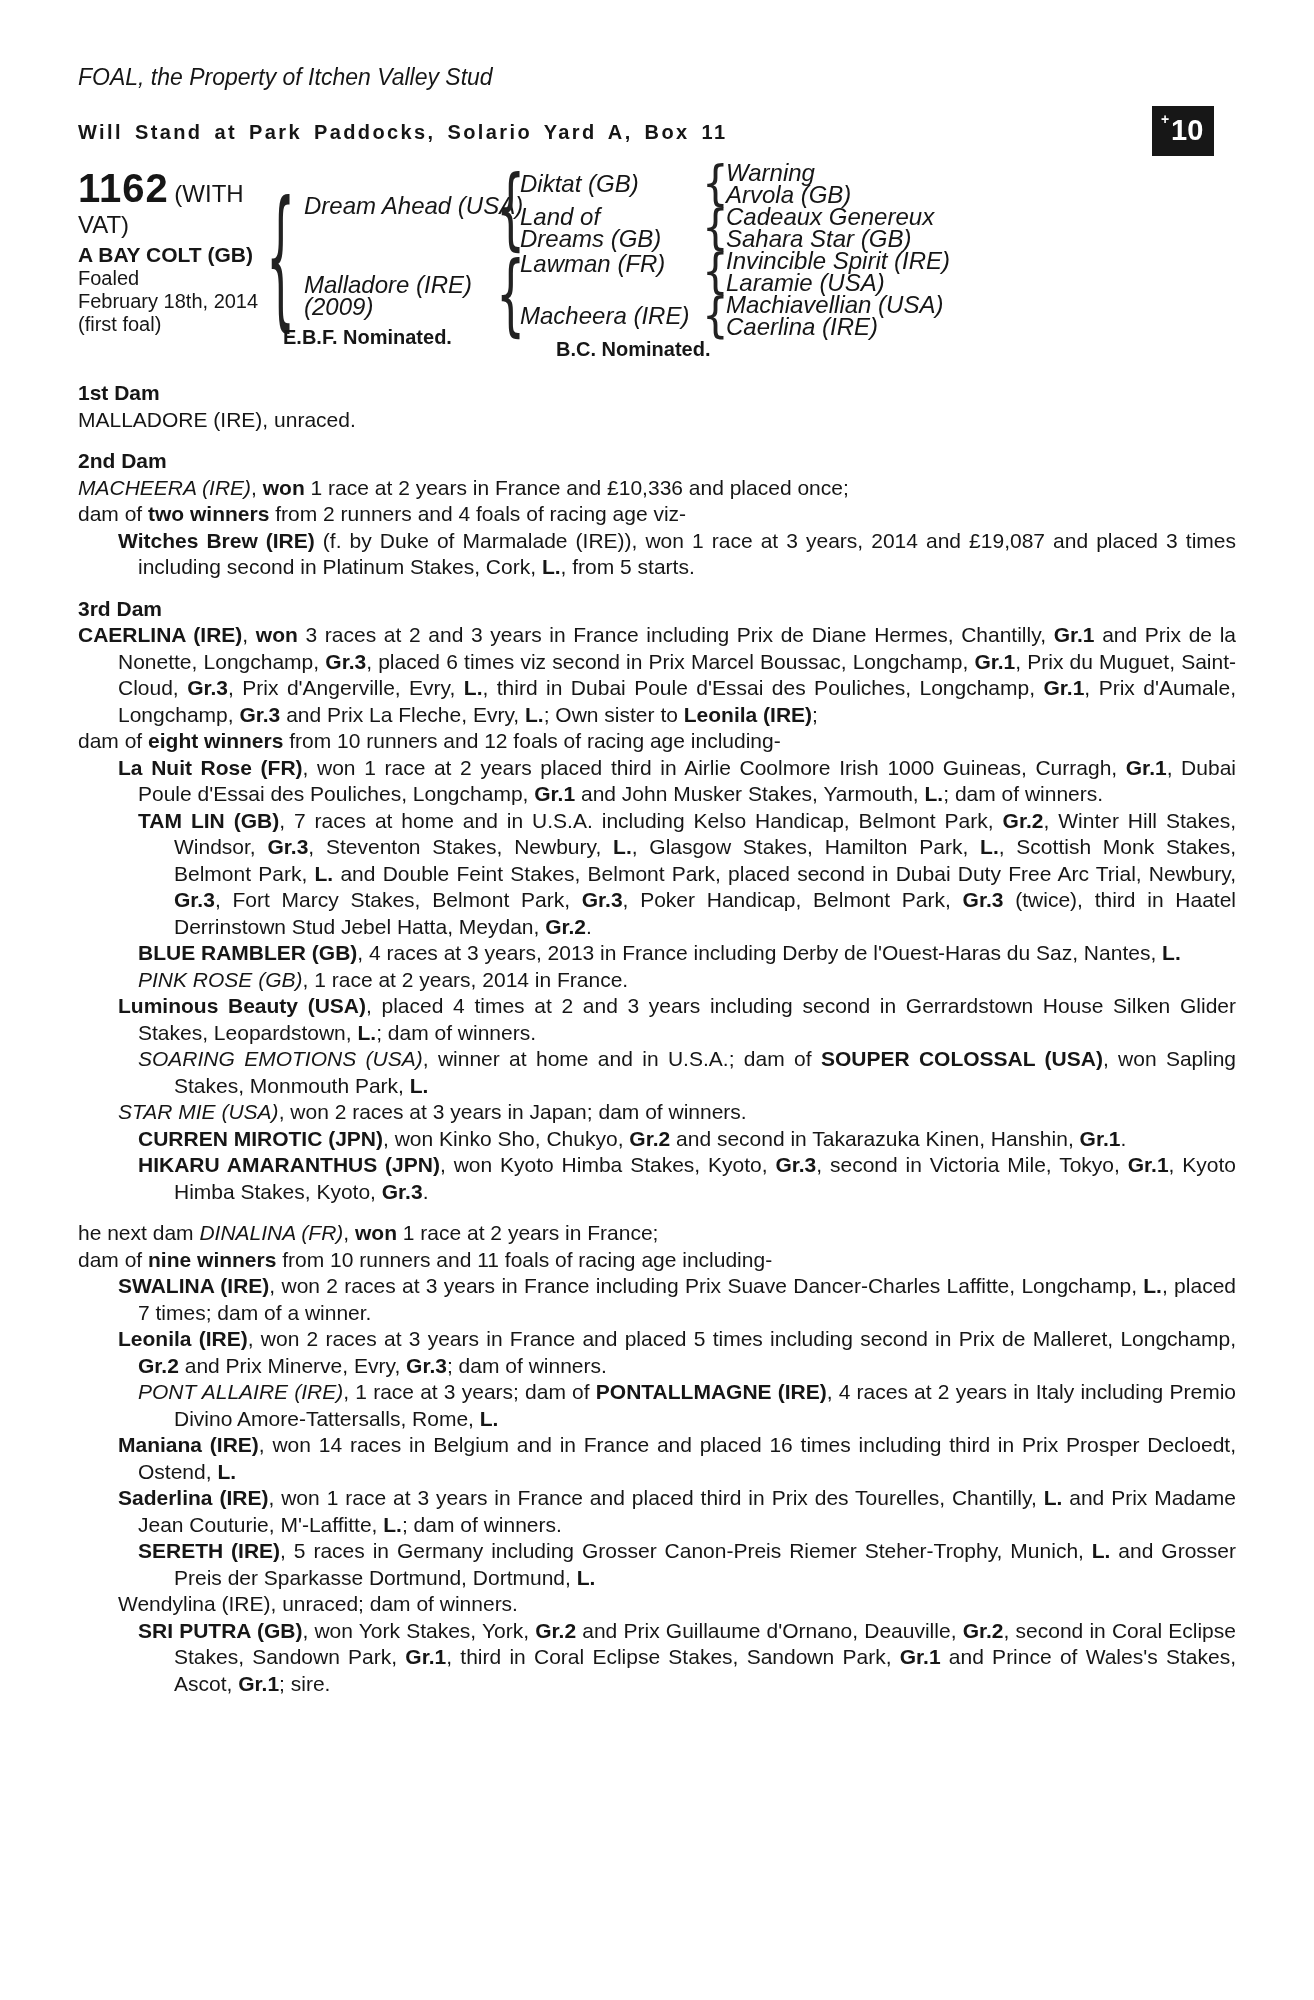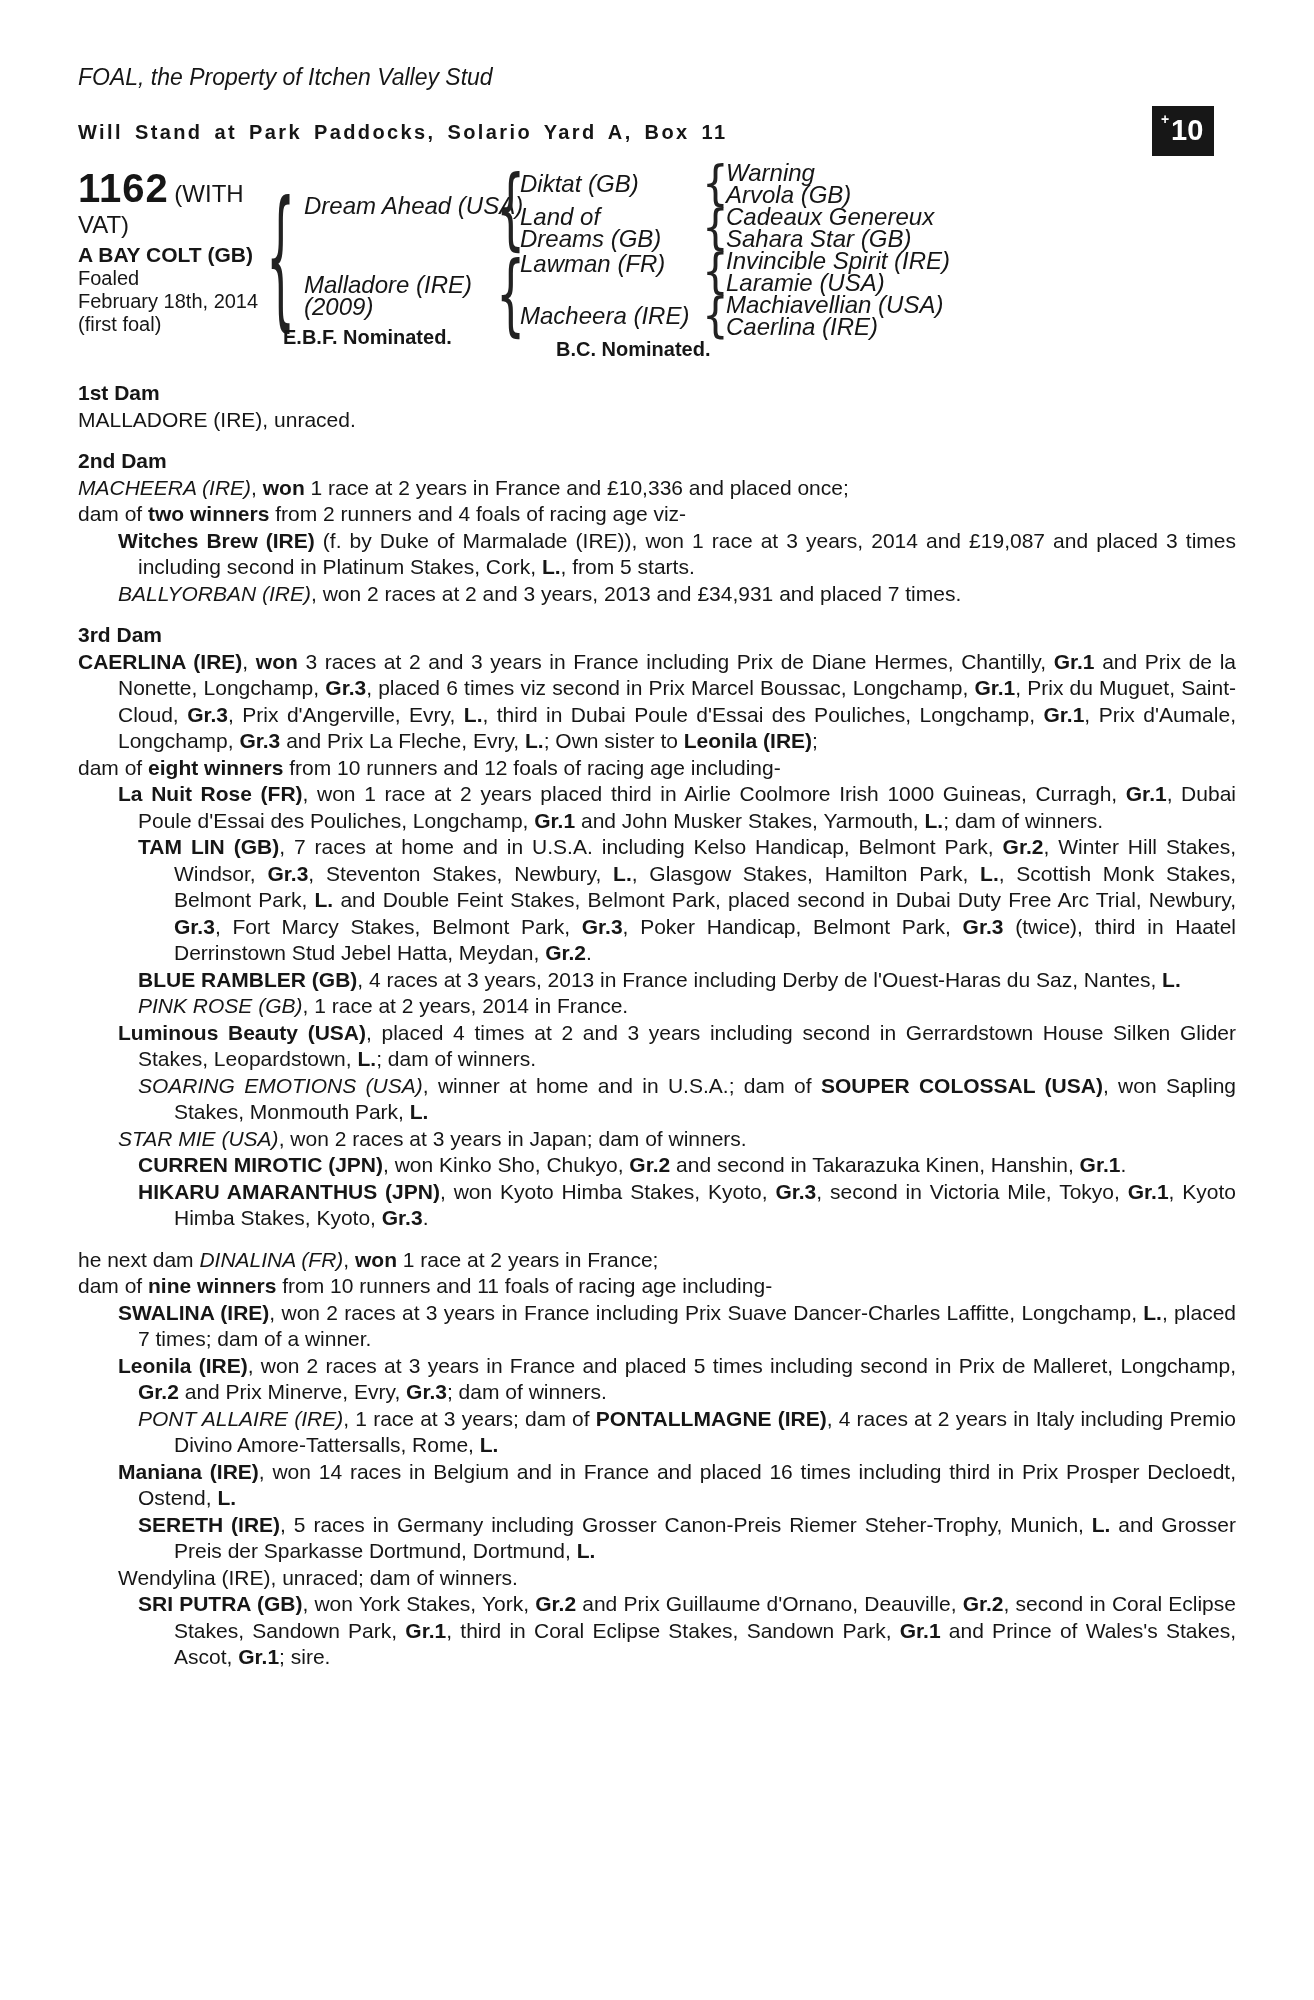--- a/index.html
+++ b/index.html
@@ -154,21 +154,20 @@
   <div class="body-text">
       <div class="section">
         <div class="sec-heading">1st Dam</div>
         <p class="para lvl0"><span>MALLADORE (IRE), unraced.</span></p>
       </div>
       <div class="section">
         <div class="sec-heading">2nd Dam</div>
         <p class="para lvl0"><span class="i">MACHEERA (IRE)</span><span>, </span><span class="b">won</span><span> 1 race at 2 years in France and £10,336 and placed once;</span></p>
         <p class="para lvl0"><span>dam of </span><span class="b">two winners</span><span> from 2 runners and 4 foals of racing age viz-</span></p>
         <p class="para lvl1"><span class="b">Witches Brew (IRE)</span><span> (f. by Duke of Marmalade (IRE)), won 1 race at 3 years, 2014 and £19,087 and placed 3 times including second in Platinum Stakes, Cork, </span><span class="b">L.</span><span>, from 5 starts.</span></p>
-        <p class="para lvl1"><span class="i">BALLYORBAN (IRE)</span><span>, won 2 races at 2 and 3 years, 2013 and £34,931 and placed 7 times.</span></p>
       </div>
       <div class="section">
         <div class="sec-heading">3rd Dam</div>
         <p class="para lvl0"><span class="b">CAERLINA (IRE)</span><span>, </span><span class="b">won</span><span> 3 races at 2 and 3 years in France including Prix de Diane Hermes, Chantilly, </span><span class="b">Gr.1</span><span> and Prix de la Nonette, Longchamp, </span><span class="b">Gr.3</span><span>, placed 6 times viz second in Prix Marcel Boussac, Longchamp, </span><span class="b">Gr.1</span><span>, Prix du Muguet, Saint-Cloud, </span><span class="b">Gr.3</span><span>, Prix d'Angerville, Evry, </span><span class="b">L.</span><span>, third in Dubai Poule d'Essai des Pouliches, Longchamp, </span><span class="b">Gr.1</span><span>, Prix d'Aumale, Longchamp, </span><span class="b">Gr.3</span><span> and Prix La Fleche, Evry, </span><span class="b">L.</span><span>; Own sister to </span><span class="b">Leonila (IRE)</span><span>;</span></p>
         <p class="para lvl0"><span>dam of </span><span class="b">eight winners</span><span> from 10 runners and 12 foals of racing age including-</span></p>
         <p class="para lvl1"><span class="b">La Nuit Rose (FR)</span><span>, won 1 race at 2 years placed third in Airlie Coolmore Irish 1000 Guineas, Curragh, </span><span class="b">Gr.1</span><span>, Dubai Poule d'Essai des Pouliches, Longchamp, </span><span class="b">Gr.1</span><span> and John Musker Stakes, Yarmouth, </span><span class="b">L.</span><span>; dam of winners.</span></p>
         <p class="para lvl2"><span class="b">TAM LIN (GB)</span><span>, 7 races at home and in U.S.A. including Kelso Handicap, Belmont Park, </span><span class="b">Gr.2</span><span>, Winter Hill Stakes, Windsor, </span><span class="b">Gr.3</span><span>, Steventon Stakes, Newbury, </span><span class="b">L.</span><span>, Glasgow Stakes, Hamilton Park, </span><span class="b">L.</span><span>, Scottish Monk Stakes, Belmont Park, </span><span class="b">L.</span><span> and Double Feint Stakes, Belmont Park, placed second in Dubai Duty Free Arc Trial, Newbury, </span><span class="b">Gr.3</span><span>, Fort Marcy Stakes, Belmont Park, </span><span class="b">Gr.3</span><span>, Poker Handicap, Belmont Park, </span><span class="b">Gr.3</span><span> (twice), third in Haatel Derrinstown Stud Jebel Hatta, Meydan, </span><span class="b">Gr.2</span><span>.</span></p>
         <p class="para lvl2"><span class="b">BLUE RAMBLER (GB)</span><span>, 4 races at 3 years, 2013 in France including Derby de l'Ouest-Haras du Saz, Nantes, </span><span class="b">L.</span></p>
         <p class="para lvl2"><span class="i">PINK ROSE (GB)</span><span>, 1 race at 2 years, 2014 in France.</span></p>
         <p class="para lvl1"><span class="b">Luminous Beauty (USA)</span><span>, placed 4 times at 2 and 3 years including second in Gerrardstown House Silken Glider Stakes, Leopardstown, </span><span class="b">L.</span><span>; dam of winners.</span></p>
@@ -177,19 +176,20 @@
         <p class="para lvl2"><span class="b">CURREN MIROTIC (JPN)</span><span>, won Kinko Sho, Chukyo, </span><span class="b">Gr.2</span><span> and second in Takarazuka Kinen, Hanshin, </span><span class="b">Gr.1</span><span>.</span></p>
         <p class="para lvl2"><span class="b">HIKARU AMARANTHUS (JPN)</span><span>, won Kyoto Himba Stakes, Kyoto, </span><span class="b">Gr.3</span><span>, second in Victoria Mile, Tokyo, </span><span class="b">Gr.1</span><span>, Kyoto Himba Stakes, Kyoto, </span><span class="b">Gr.3</span><span>.</span></p>
       </div>
       <div class="section">
         <p class="para lvl0"><span>he next dam </span><span class="i">DINALINA (FR)</span><span>, </span><span class="b">won</span><span> 1 race at 2 years in France;</span></p>
         <p class="para lvl0"><span>dam of </span><span class="b">nine winners</span><span> from 10 runners and 11 foals of racing age including-</span></p>
         <p class="para lvl1"><span class="b">SWALINA (IRE)</span><span>, won 2 races at 3 years in France including Prix Suave Dancer-Charles Laffitte, Longchamp, </span><span class="b">L.</span><span>, placed 7 times; dam of a winner.</span></p>
         <p class="para lvl1"><span class="b">Leonila (IRE)</span><span>, won 2 races at 3 years in France and placed 5 times including second in Prix de Malleret, Longchamp, </span><span class="b">Gr.2</span><span> and Prix Minerve, Evry, </span><span class="b">Gr.3</span><span>; dam of winners.</span></p>
         <p class="para lvl2"><span class="i">PONT ALLAIRE (IRE)</span><span>, 1 race at 3 years; dam of </span><span class="b">PONTALLMAGNE (IRE)</span><span>, 4 races at 2 years in Italy including Premio Divino Amore-Tattersalls, Rome, </span><span class="b">L.</span></p>
         <p class="para lvl1"><span class="b">Maniana (IRE)</span><span>, won 14 races in Belgium and in France and placed 16 times including third in Prix Prosper Decloedt, Ostend, </span><span class="b">L.</span></p>
+        <p class="para lvl1"><span class="b">Saderlina (IRE)</span><span>, won 1 race at 3 years in France and placed third in Prix des Tourelles, Chantilly, </span><span class="b">L.</span><span> and Prix Madame Jean Couturie, M'-Laffitte, </span><span class="b">L.</span><span>; dam of winners.</span></p>
         <p class="para lvl2"><span class="b">SERETH (IRE)</span><span>, 5 races in Germany including Grosser Canon-Preis Riemer Steher-Trophy, Munich, </span><span class="b">L.</span><span> and Grosser Preis der Sparkasse Dortmund, Dortmund, </span><span class="b">L.</span></p>
         <p class="para lvl1"><span>Wendylina (IRE), unraced; dam of winners.</span></p>
         <p class="para lvl2"><span class="b">SRI PUTRA (GB)</span><span>, won York Stakes, York, </span><span class="b">Gr.2</span><span> and Prix Guillaume d'Ornano, Deauville, </span><span class="b">Gr.2</span><span>, second in Coral Eclipse Stakes, Sandown Park, </span><span class="b">Gr.1</span><span>, third in Coral Eclipse Stakes, Sandown Park, </span><span class="b">Gr.1</span><span> and Prince of Wales's Stakes, Ascot, </span><span class="b">Gr.1</span><span>; sire.</span></p>
       </div>
     </div>
 
 </div>
 
 </body></html>

